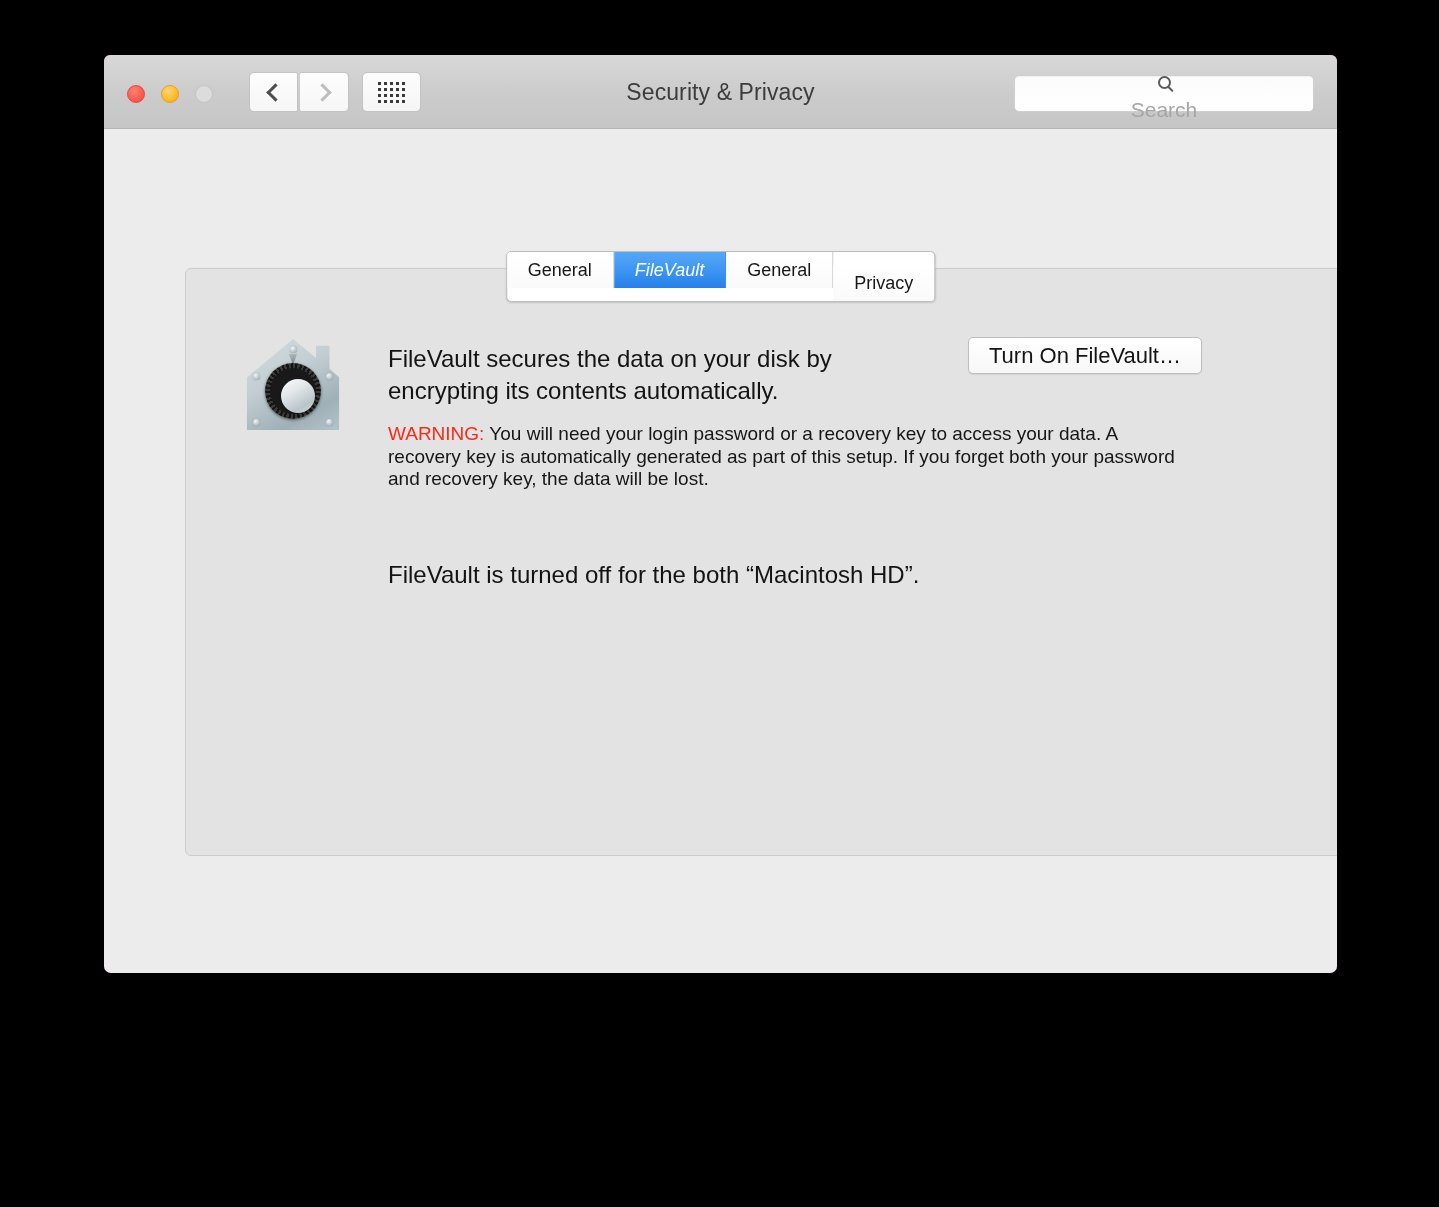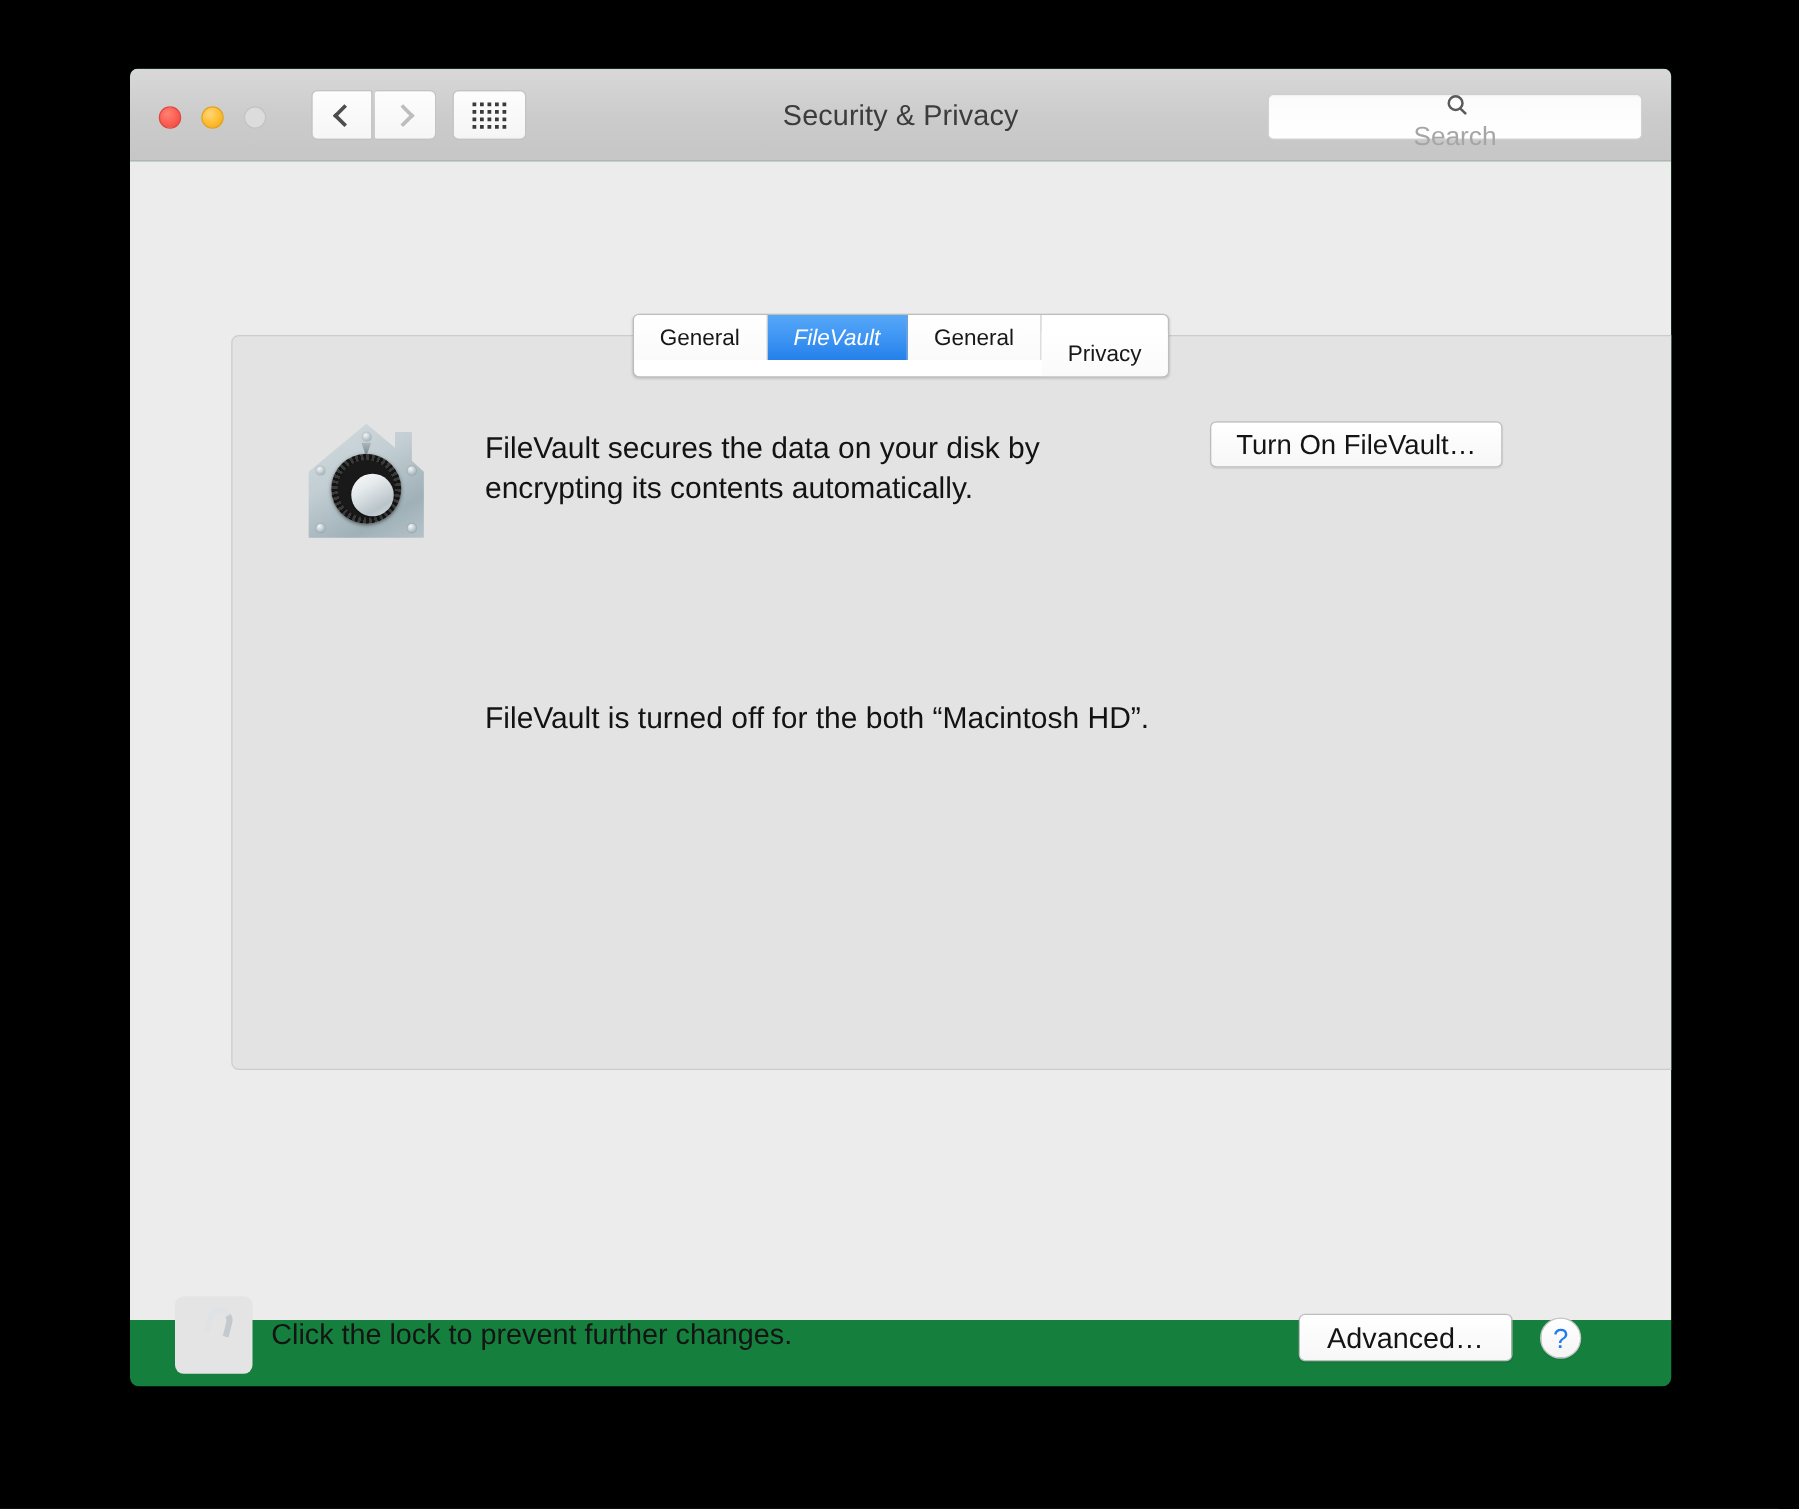--- a/index.html
+++ b/index.html
@@ -12,22 +12,22 @@
     font-family: "Liberation Sans", sans-serif;
     -webkit-font-smoothing: antialiased;
   }
 
   
   #window {
     position: absolute;
     left: 104px;
     top: 55px;
     width: 1233px;
-    height: 1054px;
-    background: #15803d;
+    height: 918px;
+    background: #a21caf;
     border-radius: 6px 6px 7px 7px;
     overflow: hidden;
     box-shadow: 0 10px 40px rgba(0,0,0,0.55);
   }
 
   
   #titlebar {
     position: relative;
     height: 74px;
     background: linear-gradient(to bottom, #d8d8d8 0%, #cbcbcb 55%, #c6c6c6 100%);
@@ -439,20 +439,21 @@
           <span class="vault-dial-mid">
             <span class="vault-knob"></span>
           </span>
         </span>
       </div>
 
       <div id="headline">FileVault secures the data on your disk by encrypting its contents automatically.</div>
 
       <div id="turn-on-btn">Turn On FileVault…</div>
 
+      <div id="warning-block"><span id="warning-label">WARNING:</span><span> You will need your login password or a recovery key to access your data. A recovery key is automatically generated as part of this setup. If you forget both your password and recovery key, the data will be lost.</span></div>
 
       <div id="status-line">FileVault is turned off for the both “Macintosh HD”.</div>
     </div>
 
     <div id="lock-button">
       <span class="padlock">
         <span class="shackle"></span>
 
       </span>
     </div>

